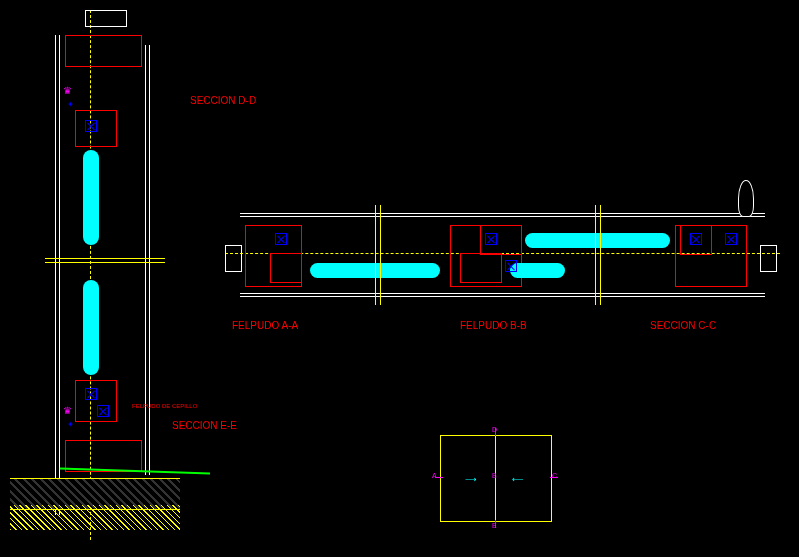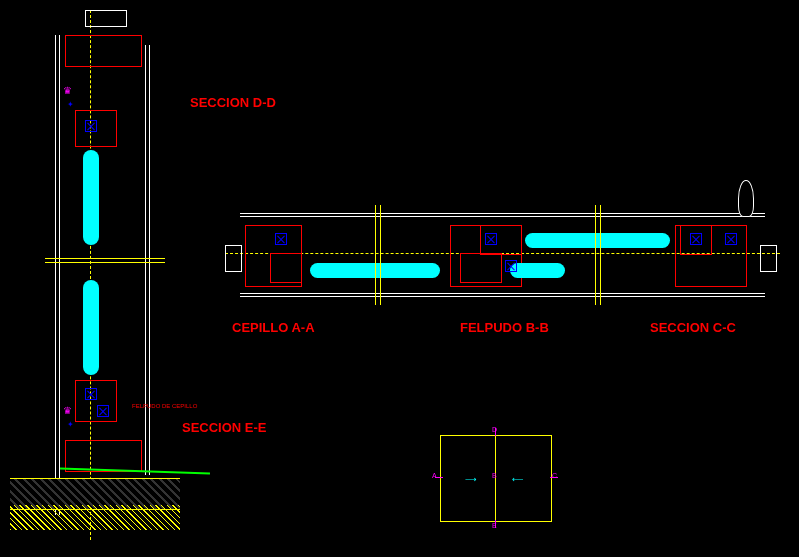--- a/index.html
+++ b/index.html
@@ -13,23 +13,22 @@
     position: relative;
   }
   .canvas {
     position: relative;
     width: 799px;
     height: 557px;
   }
   .label {
     position: absolute;
     color: #f00;
-    font-size: 13px;
+    font-size: 10px;
     white-space: nowrap;
-    font-weight: bold;
   }
   .small-label {
     position: absolute;
     color: #f00;
     font-size: 6px;
     white-space: nowrap;
   }
   .tiny-label {
     position: absolute;
     color: #f00;
@@ -306,21 +305,21 @@
     <div class="cross-box" style="left:40px;top:110px"></div>
     <div class="cross-box" style="left:40px;top:378px"></div>
     <div class="cross-box" style="left:52px;top:395px"></div>
   </div>
 
   <div class="green-sill" style="left:60px;top:470px;width:150px;height:0;transform:rotate(2deg)"></div>
   <div class="ground-hatch"></div>
   <div class="yellow-hatch"></div>
 
   <div class="label" style="left:190px;top:95px">SECCION D-D</div>
-  <div class="label" style="left:182px;top:420px">SECCION E-E</div>
+  <div class="label" style="left:172px;top:420px">SECCION E-E</div>
   <div class="small-label" style="left:132px;top:403px">FELPUDO DE CEPILLO</div>
 
   <div class="hprofile">
     <div class="centerline-h"></div>
     <div class="track-top"></div>
     <div class="track-bot"></div>
     <div class="end-cap-left"></div>
     <div class="end-cap-right"></div>
     <div class="red-box" style="left:20px;top:20px;width:55px;height:60px"></div>
     <div class="red-box" style="left:45px;top:48px;width:30px;height:28px"></div>
@@ -337,21 +336,21 @@
     <div class="red-box" style="left:450px;top:20px;width:70px;height:60px"></div>
     <div class="red-box" style="left:455px;top:20px;width:30px;height:28px"></div>
     <div class="cross-box" style="left:50px;top:28px"></div>
     <div class="cross-box" style="left:260px;top:28px"></div>
     <div class="cross-box" style="left:280px;top:55px"></div>
     <div class="cross-box" style="left:465px;top:28px"></div>
     <div class="cross-box" style="left:500px;top:28px"></div>
   </div>
   <div class="handle"></div>
 
-  <div class="label" style="left:232px;top:320px">CEPILLO A-A</div>
+  <div class="label" style="left:232px;top:320px">FELPUDO A-A</div>
   <div class="label" style="left:460px;top:320px">FELPUDO B-B</div>
   <div class="label" style="left:650px;top:320px">SECCION C-C</div>
 
   <div class="elevation">
     <div class="frame"></div>
     <div class="divider"></div>
     <div class="arrow" style="left:25px;top:45px">⟶</div>
     <div class="arrow" style="left:72px;top:45px">⟵</div>
     <div class="tiny-label" style="left:-8px;top:42px;color:#f0f">A</div>
     <div class="tiny-label" style="left:52px;top:42px;color:#f0f">B</div>

